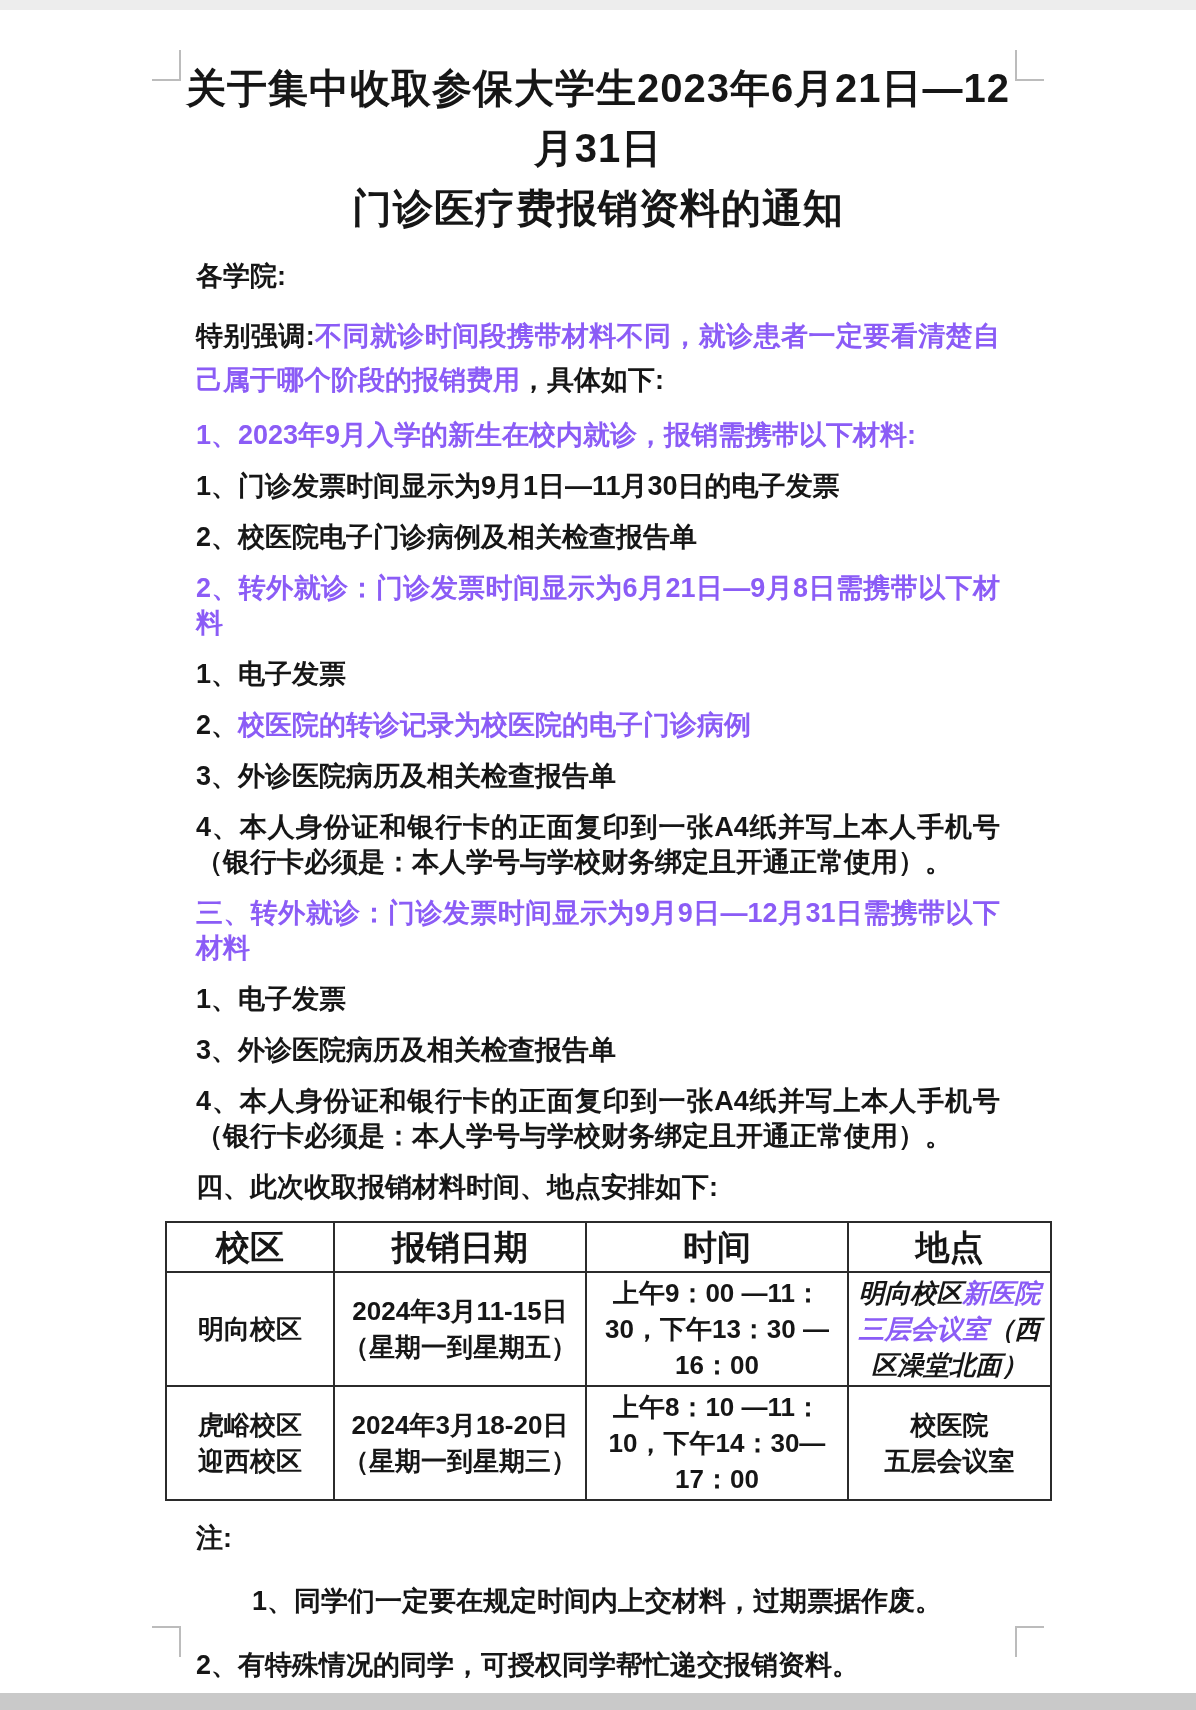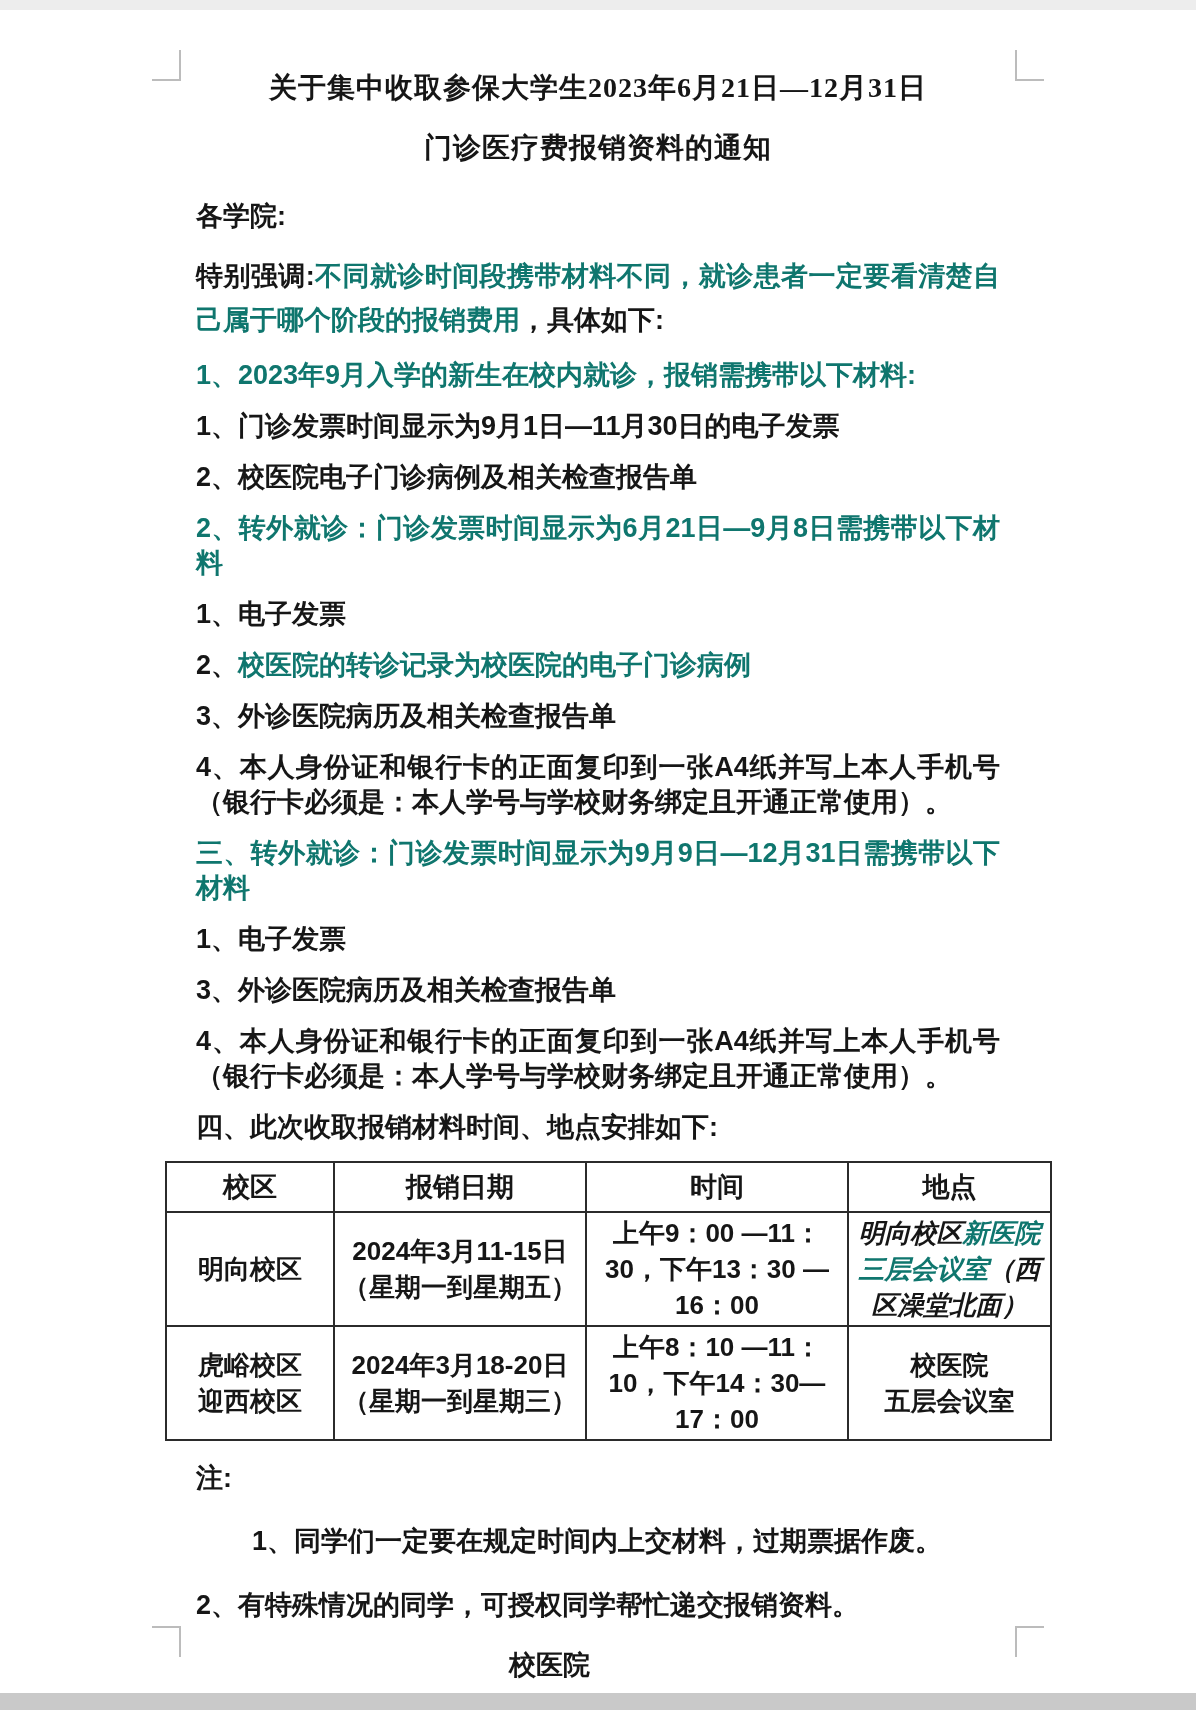--- a/index.html
+++ b/index.html
@@ -25,50 +25,49 @@
   .crop.tl { left: 152px; top: 50px;  border-right: 2px solid #bcbcbc; border-bottom: 2px solid #bcbcbc; }
   .crop.tr { left: 1015px; top: 50px; border-left: 2px solid #bcbcbc;  border-bottom: 2px solid #bcbcbc; }
   .crop.bl { left: 152px; top: 1626px;  border-right: 2px solid #bcbcbc; border-top: 2px solid #bcbcbc; }
   .crop.br { left: 1015px; top: 1626px; border-left: 2px solid #bcbcbc;  border-top: 2px solid #bcbcbc; }
 
   .content { position: absolute; left: 180px; top: 0; width: 836px; }
 
   .title {
     margin: 58px 0 8px 0;
     text-align: center;
-    font-size: 28px;
+    font-size: 40px;
     line-height: 60px;
     letter-spacing: 1px;
     font-weight: 700;
-    font-family: Liberation Serif, serif;
   }
   .title span { display: block; }
 
   .ln { margin: 16px; font-size: 27px; }
   .z1 { line-height: 44px; text-align: justify; }
   .z2 { line-height: 35px; text-align: justify; }
   .indent { text-indent: 2em; }
-  .red { color: #0f766e; }
+  .red { color: #8b5cf6; }
 
   table.sched {
     border-collapse: collapse;
     table-layout: fixed;
     width: 885px;
     margin: 8px 0 0 -15px;
   }
   table.sched th, table.sched td {
     border: 2px solid #2b2b2b;
     font-size: 26px;
     font-weight: 700;
     padding: 2px 4px;
     vertical-align: middle;
     text-align: center;
     line-height: 36px;
   }
-  table.sched th { height: 44px; font-size: 27px; }
+  table.sched th { height: 44px; font-size: 34px; }
   tr.r1 td { height: 95px; }
   tr.r2 td { height: 108px; }
   td.pre { white-space: pre-line; }
   td.loc { text-align: left; padding: 2px 5px; line-height: 37px; font-style: italic; }
 
   .note-label { margin-top: 14px; line-height: 46px; }
   .note1 { text-indent: 56px; line-height: 48px; }
   .note2 { line-height: 48px; }
   .sig { margin-top: 10px; padding-left: 313px; line-height: 40px; }
 </style>

